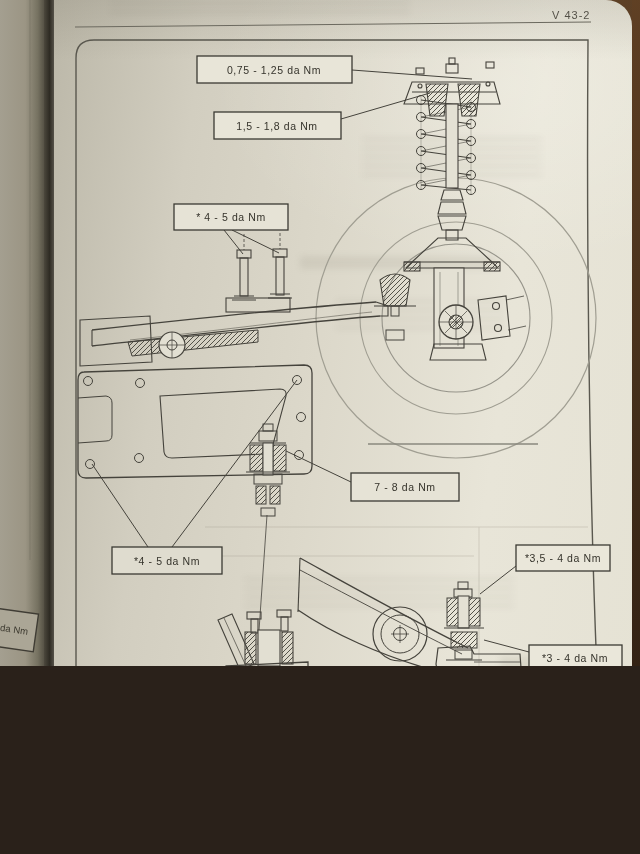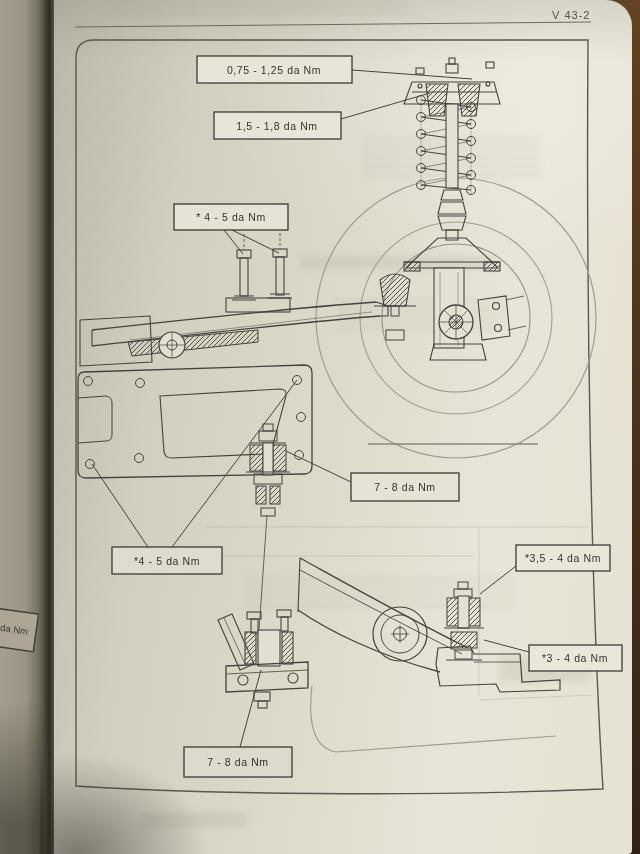--- a/index.html
+++ b/index.html
@@ -1,16 +1,16 @@
 <!DOCTYPE html>
 <html><head>
 <meta charset="utf-8">
 <style>
   html,body{margin:0;padding:0;background:#2a211a;}
-  .photo{position:relative;width:640px;height:854px;overflow:hidden;
+  .photo{position:relative;width:640px;height:666px;overflow:hidden;
     background:linear-gradient(155deg,#7a5631 0%,#5c3d22 35%,#46301b 70%,#332214 100%);
     font-family:"Liberation Sans",sans-serif;}
   .left-page{position:absolute;left:0;top:0;width:46px;height:854px;
     background:linear-gradient(90deg,#a49f90 0%,#9b9584 55%,#767261 82%,#4c483d 100%);}
   .left-page-shadow{position:absolute;left:0;top:700px;width:46px;height:154px;
     background:linear-gradient(180deg,rgba(40,36,28,0) 0%,rgba(40,36,28,.55) 80%);}
   .gutter{position:absolute;left:44px;top:0;width:14px;height:854px;
     background:linear-gradient(90deg,#4c483d 0%,#2e2b23 40%,#5a564d 75%,#8e8a7b 100%);}
   .manual-page{position:absolute;left:54px;top:0;width:578px;height:854px;
     border-radius:0 26px 4px 0;

